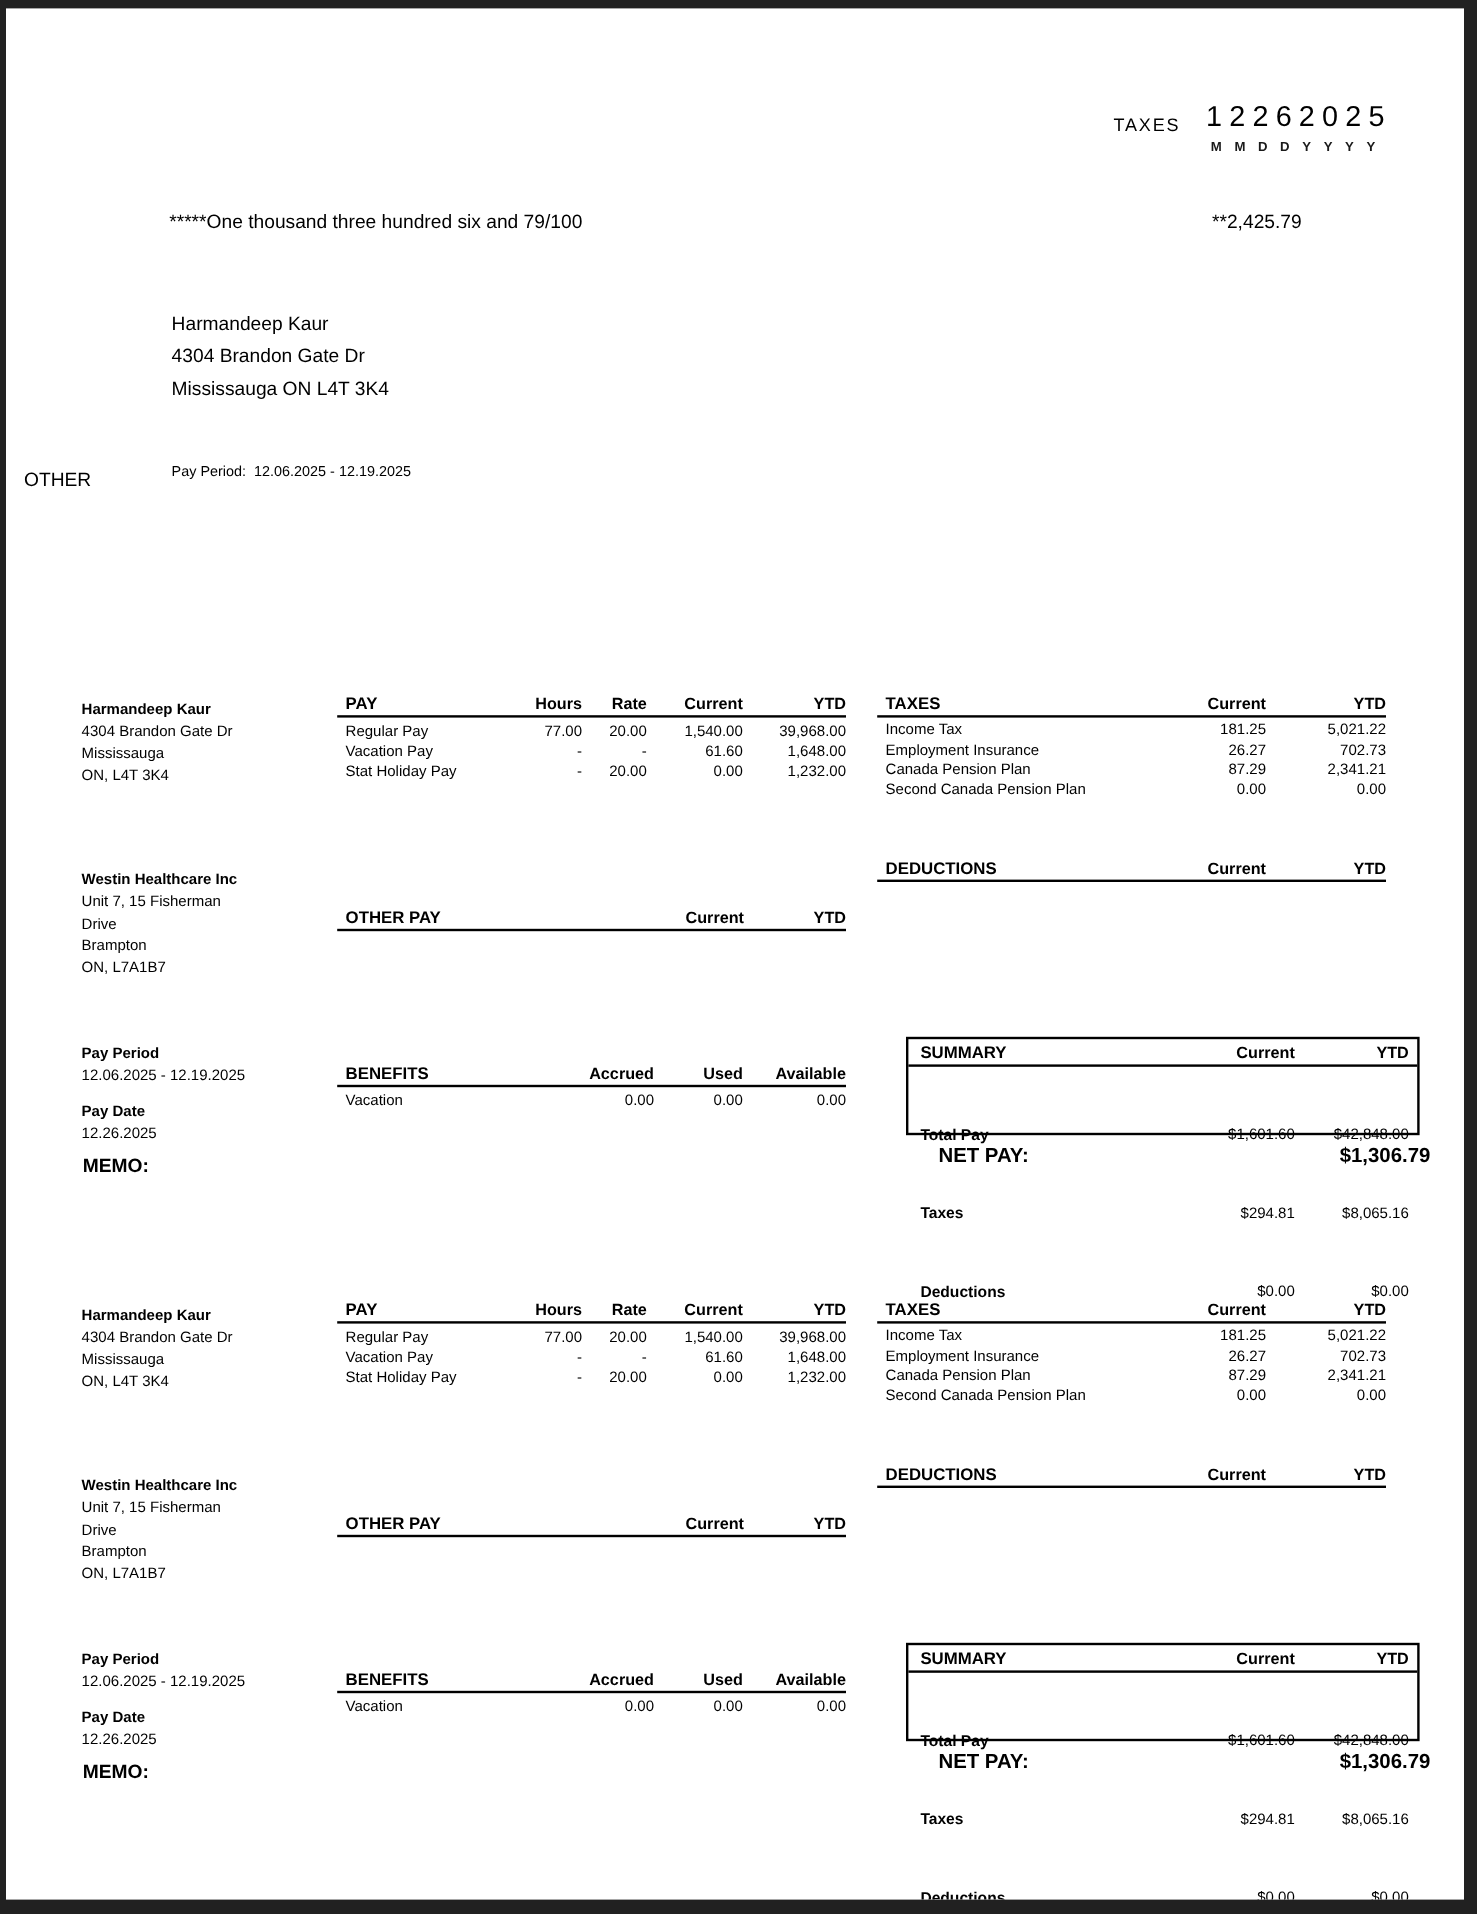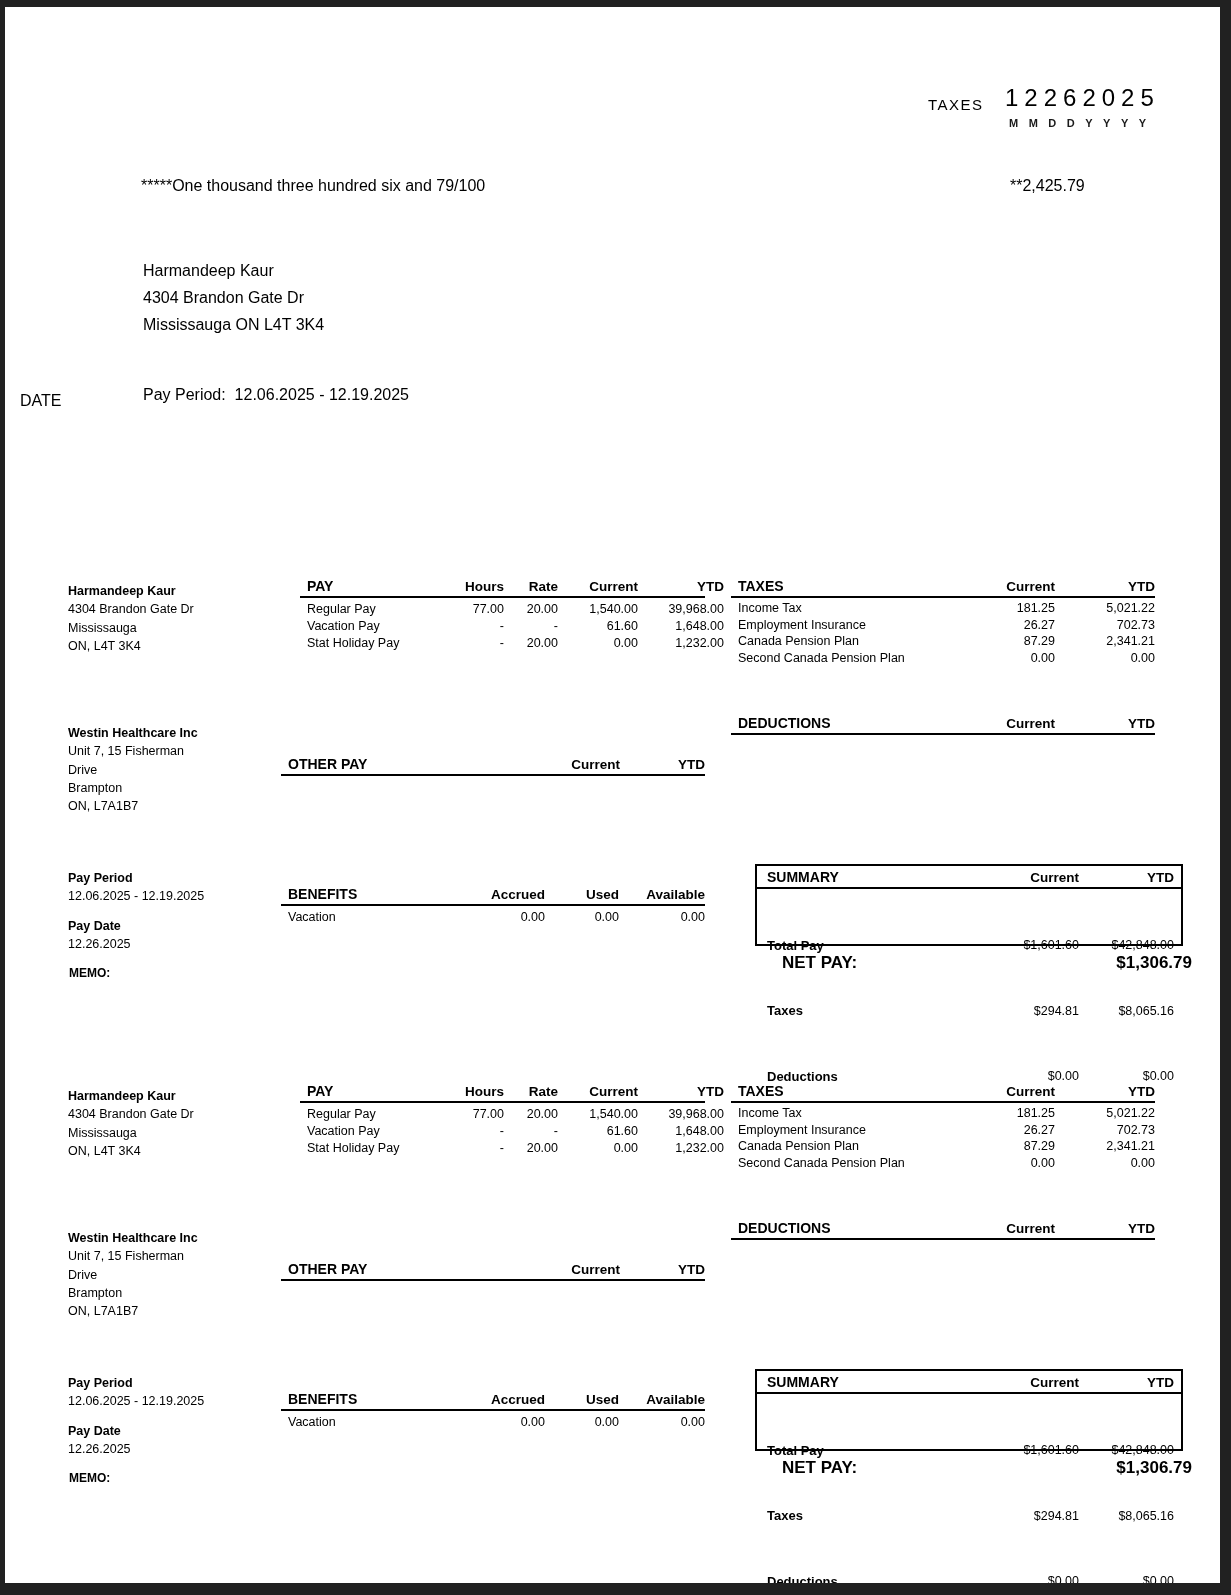--- a/index.html
+++ b/index.html
@@ -15,54 +15,54 @@
     background:#fff;overflow:hidden;
   }
   
   .date-label{position:absolute;left:923px;top:89px;font-size:15px;letter-spacing:1.5px;}
   .date-value{position:absolute;left:1000px;top:77px;font-size:24px;letter-spacing:6px;}
   .date-format{position:absolute;left:1004px;top:110px;font-size:11px;letter-spacing:10.5px;font-weight:bold;color:#1a1a1a;}
   .amount-words{position:absolute;left:136px;top:170px;font-size:16px;white-space:pre;}
   .amount-numeric{position:absolute;left:1005px;top:170px;font-size:16px;}
   .payee{position:absolute;left:138px;top:250px;font-size:16px;line-height:27px;}
   .memo-big{position:absolute;left:15px;top:385px;font-size:16px;}
-  .pp-line{position:absolute;left:138px;top:379px;font-size:16px;white-space:pre;}
+  .pp-line{position:absolute;left:138px;top:379px;font-size:12px;white-space:pre;}
 
   
   .stub{position:absolute;left:0;width:1215px;height:440px;}
   .stub.first{top:563px;}
   .stub.second{top:1068px;}
 
   .blk{position:absolute;font-size:12.5px;line-height:18.3px;}
   .emp{left:63px;top:12px;}
   .employer{left:63px;top:154px;}
   .b{font-weight:bold;}
   .pp-label{left:63px;top:299px;font-weight:bold;}
   .pp-value{left:63px;top:317px;}
   .pd-label{left:63px;top:347px;font-weight:bold;}
   .pd-value{left:63px;top:365px;}
-  .stub-memo{left:64px;top:394px;font-weight:bold;font-size:12px;}
+  .stub-memo{left:64px;top:394px;font-weight:bold;font-size:16px;}
 
   .tbl{position:absolute;width:424px;font-size:12.5px;}
   .tbl-pay{left:276px;top:6px;}
   .tbl-taxes{left:726px;top:6px;}
   .tbl-deductions{left:726px;top:143px;}
   .tbl-otherpay{left:276px;top:184px;}
   .tbl-benefits{left:276px;top:314px;}
 
   .thead{display:grid;border-bottom:2px solid #000;font-weight:bold;font-size:13.5px;
          padding:2px 0 2px 0;align-items:end;}
   .thead .title{font-size:14px;padding-left:7px;}
   .tbody{margin-top:2px;}
   .trow{display:grid;height:17.4px;align-items:center;}
   .tbl-taxes .trow{height:16.6px;}
   .trow > :first-child{padding-left:7px;}
   .r{text-align:right;}
 
-  .grid-pay{grid-template-columns:134px 70px 54px 80px 86px;margin-left:19px;}
+  .grid-pay{grid-template-columns:134px 70px 54px 80px 86px;}
   .grid-taxes{grid-template-columns:229px 95px 100px;}
   .grid-otherpay{grid-template-columns:259px 80px 85px;}
   .grid-benefits{grid-template-columns:179px 85px 74px 86px;}
 
   .summary-box{position:absolute;left:750px;top:294px;width:428px;height:82px;
                border:2px solid #000;box-sizing:border-box;background:#fff;}
   .summary-head{display:grid;grid-template-columns:1fr 95px 95px;
                 padding:3px 7px 2px 10px;border-bottom:2px solid #000;
                 font-weight:bold;font-size:13.5px;align-items:end;}
   .summary-head .title{font-size:14px;}
@@ -83,21 +83,21 @@
 
   <div class="amount-words">*****One thousand three hundred six and 79/100</div>
   <div class="amount-numeric">**2,425.79</div>
 
   <div class="payee">
     <div>Harmandeep Kaur</div>
     <div>4304 Brandon Gate Dr</div>
     <div>Mississauga ON L4T 3K4</div>
   </div>
 
-  <div class="memo-big">DATE</div>
+  <div class="memo-big">OTHER</div>
   <div class="pp-line">Pay Period:  12.06.2025 - 12.19.2025</div>
 
   <div class="stub first">
   <div class="blk emp">
     <div class="b">Harmandeep Kaur</div>
     <div>4304 Brandon Gate Dr</div>
     <div>Mississauga</div>
     <div>ON, L4T 3K4</div>
   </div>
 

